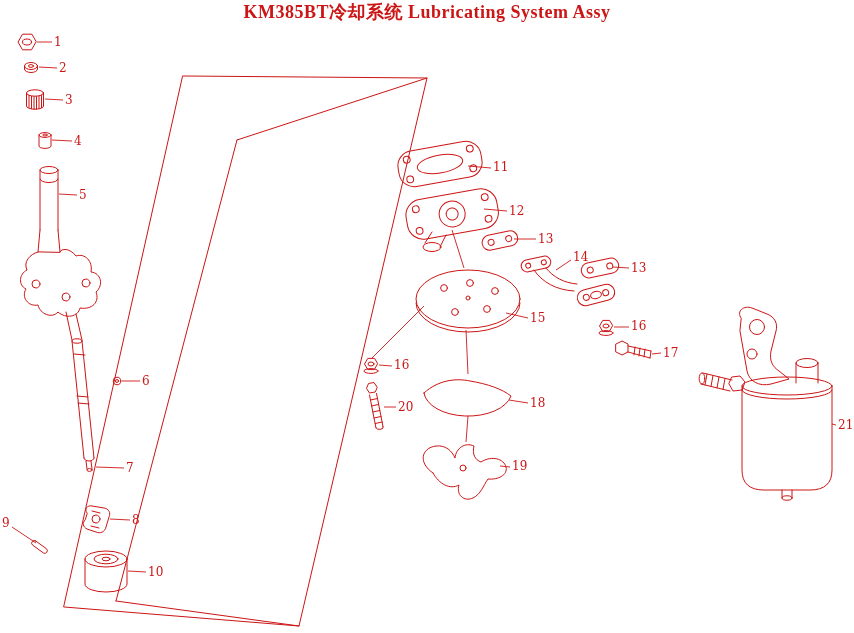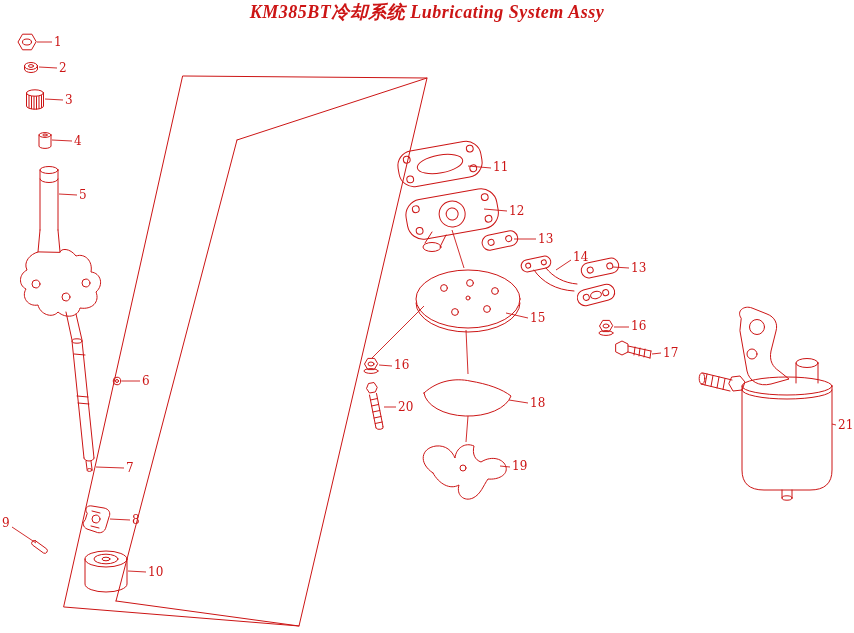--- a/index.html
+++ b/index.html
@@ -1,21 +1,21 @@
 <!DOCTYPE html>
 <html style="--line: #cc1515; --background: #ffffff;"><head>
 <meta charset="utf-8">
 <style>
   :root { --line:#cc1515; --background:#ffffff; }
   html,body { margin:0; padding:0; background:var(--background); }
   .stage { position:relative; width:854px; height:633px; background:var(--background); overflow:hidden;
            font-family:"Liberation Sans", sans-serif; }
   .title { position:absolute; top:0; left:0; width:100%; text-align:center; margin:0;
            font-family:"Liberation Serif","DejaVu Serif",serif; font-weight:700;
-           font-size:18px; letter-spacing:.5px; color:var(--line);font-style:italic; }
+           font-size:18px; letter-spacing:.5px; color:var(--line); }
   .drawing { position:absolute; left:0; top:0; }
   .st { fill:none; stroke:var(--line); stroke-width:1; stroke-linecap:round; stroke-linejoin:round; }
   .ld { fill:none; stroke:var(--line); stroke-width:0.9; }
   .ld line { stroke:var(--line); }
   .num { fill:var(--line); font-family:"DejaVu Serif","Liberation Serif",serif; font-size:12px; }
 </style>
 </head>
 <body>
 
 <div class="stage">

